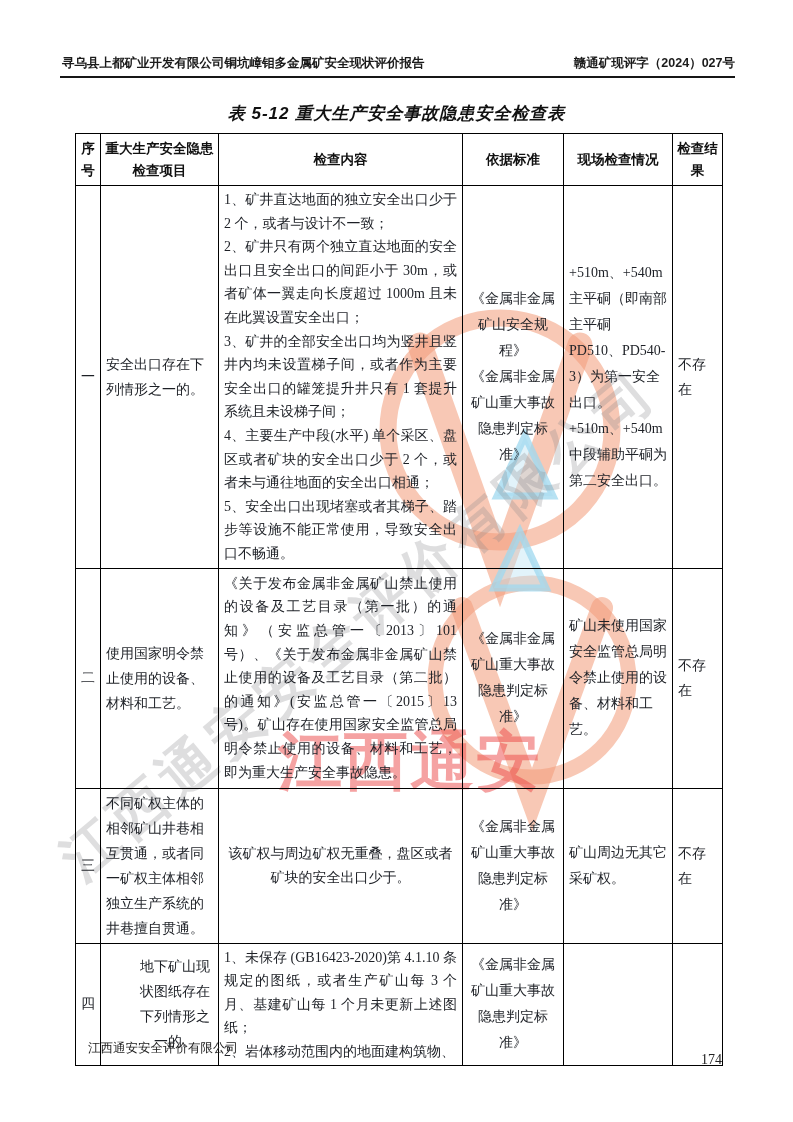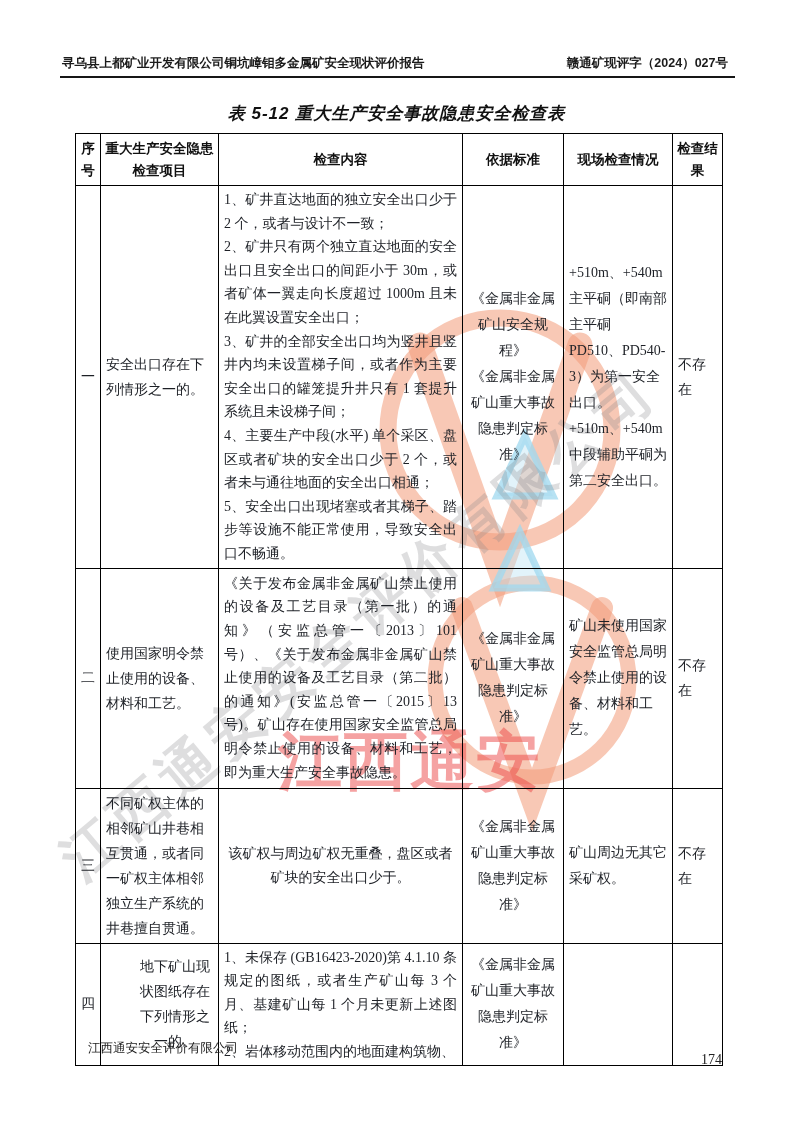--- a/index.html
+++ b/index.html
@@ -23,21 +23,21 @@
   }
   .wm-logo{position:absolute;left:320px;top:240px;}
   
   .content{position:absolute;inset:0;z-index:2;}
   .hdr{
     position:absolute;left:60px;top:50px;width:675px;height:26px;
     border-bottom:2px solid #161616;
     font-family:"Liberation Sans",sans-serif;font-weight:bold;font-size:12.5px;
   }
   .hdr-left{position:absolute;left:2px;bottom:4px;}
-  .hdr-right{position:absolute;right:7px;bottom:4px;}
+  .hdr-right{position:absolute;right:0;bottom:4px;}
   .title{
     position:absolute;left:0;top:102px;width:793px;text-align:center;
     font-family:"Liberation Sans",sans-serif;font-weight:bold;font-size:17px;
     letter-spacing:1px;color:#111;font-style:italic;
   }
   table.check{
     position:absolute;left:75px;top:133px;width:647px;
     border-collapse:collapse;table-layout:fixed;
     border:1.5px solid #000;
   }

